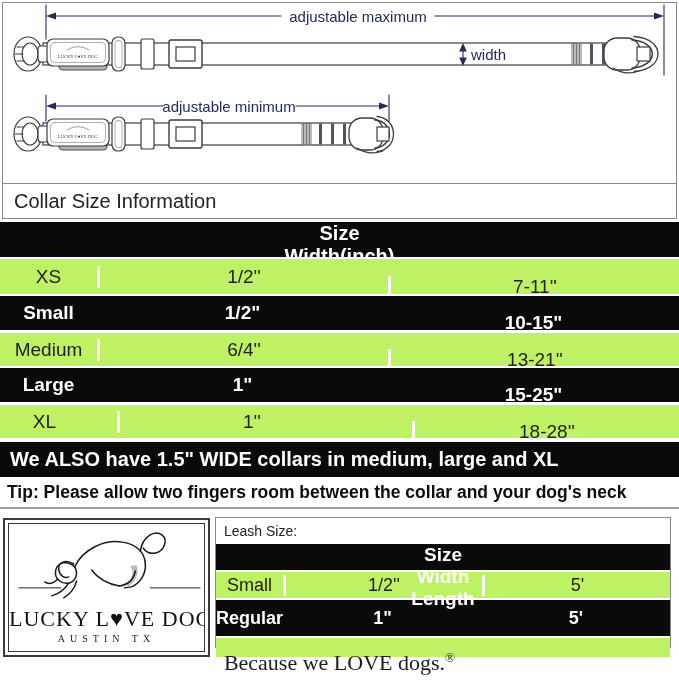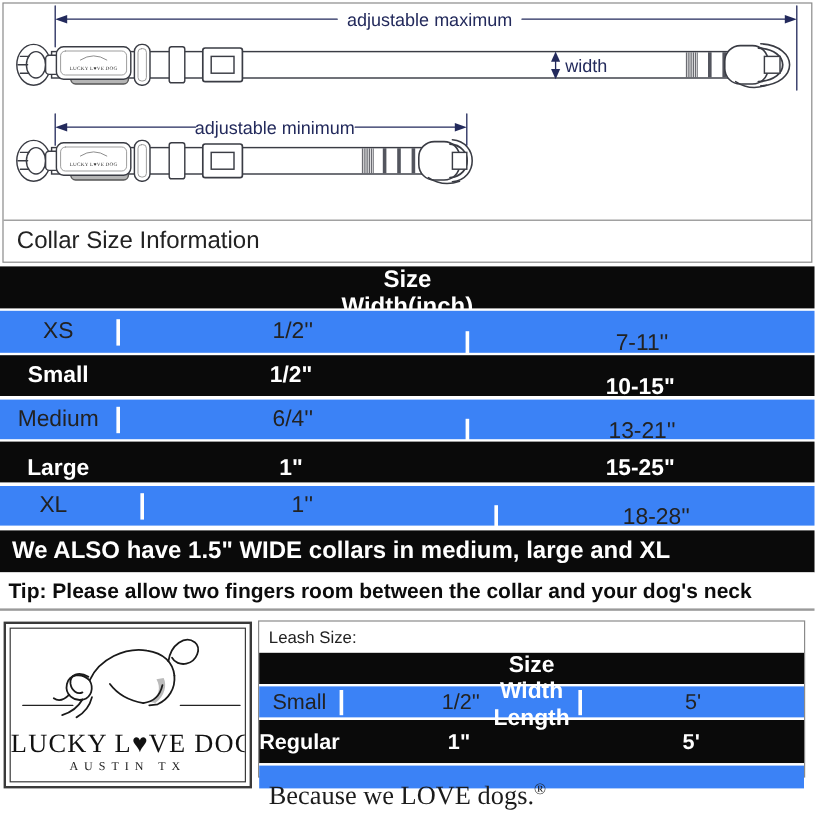--- a/index.html
+++ b/index.html
@@ -10,21 +10,21 @@
   .upper-box{position:absolute;left:2px;top:2px;width:673px;height:215px;
              border:1px solid #8a8a8a;box-sizing:content-box;background:#fff;}
   .collar-title-row{position:absolute;left:0;bottom:0;width:100%;height:35px;
              border-top:1px solid #8a8a8a;line-height:35px;padding-left:11px;
              box-sizing:border-box;font-size:20px;color:#222;}
 
   
   .row{position:absolute;left:0;width:679px;display:flex;align-items:center;
        text-align:center;box-sizing:border-box;font-size:19px;}
   .dark{background:#0a0a0a;color:#ffffff;font-weight:bold;}
-  .light{background:#3b82f6;color:#222;}
+  .light{background:#bef264;color:#222;}
   .hdr{background:#0a0a0a;color:#fff;font-weight:bold;font-size:20px;flex-direction:column;}
   .c1{width:97px;box-sizing:border-box;}
   .c2{width:291px;box-sizing:border-box;}
   .c3{width:291px;box-sizing:border-box;margin-top:20px;}
   .light .c2,.light .c3{border-left:3px solid #fff;}
 
   .banner{position:absolute;left:0;top:442px;width:679px;height:35px;background:#0a0a0a;
           color:#fff;font-weight:bold;font-size:20px;line-height:35px;padding-left:10px;
           box-sizing:border-box;}
   .tip{position:absolute;left:0;top:477px;width:679px;height:32px;color:#0c0c0c;
@@ -197,21 +197,21 @@
   <div class="row dark" style="top:296px;height:34px;">
     <div class="c1">Small</div>
     <div class="c2">1/2"</div>
     <div class="c3">10-15"</div>
   </div>
   <div class="row light" style="top:333px;height:33px;">
     <div class="c1">Medium</div>
     <div class="c2">6/4''</div>
     <div class="c3">13-21''</div>
   </div>
-  <div class="row dark" style="top:368px;height:34px;align-items:flex-end;">
+  <div class="row dark" style="top:368px;height:34px;">
     <div class="c1">Large</div>
     <div class="c2">1"</div>
     <div class="c3">15-25"</div>
   </div>
   <div class="row light" style="top:405px;height:33px;gap:28px;">
     <div class="c1">XL</div>
     <div class="c2">1''</div>
     <div class="c3">18-28''</div>
   </div>
 

